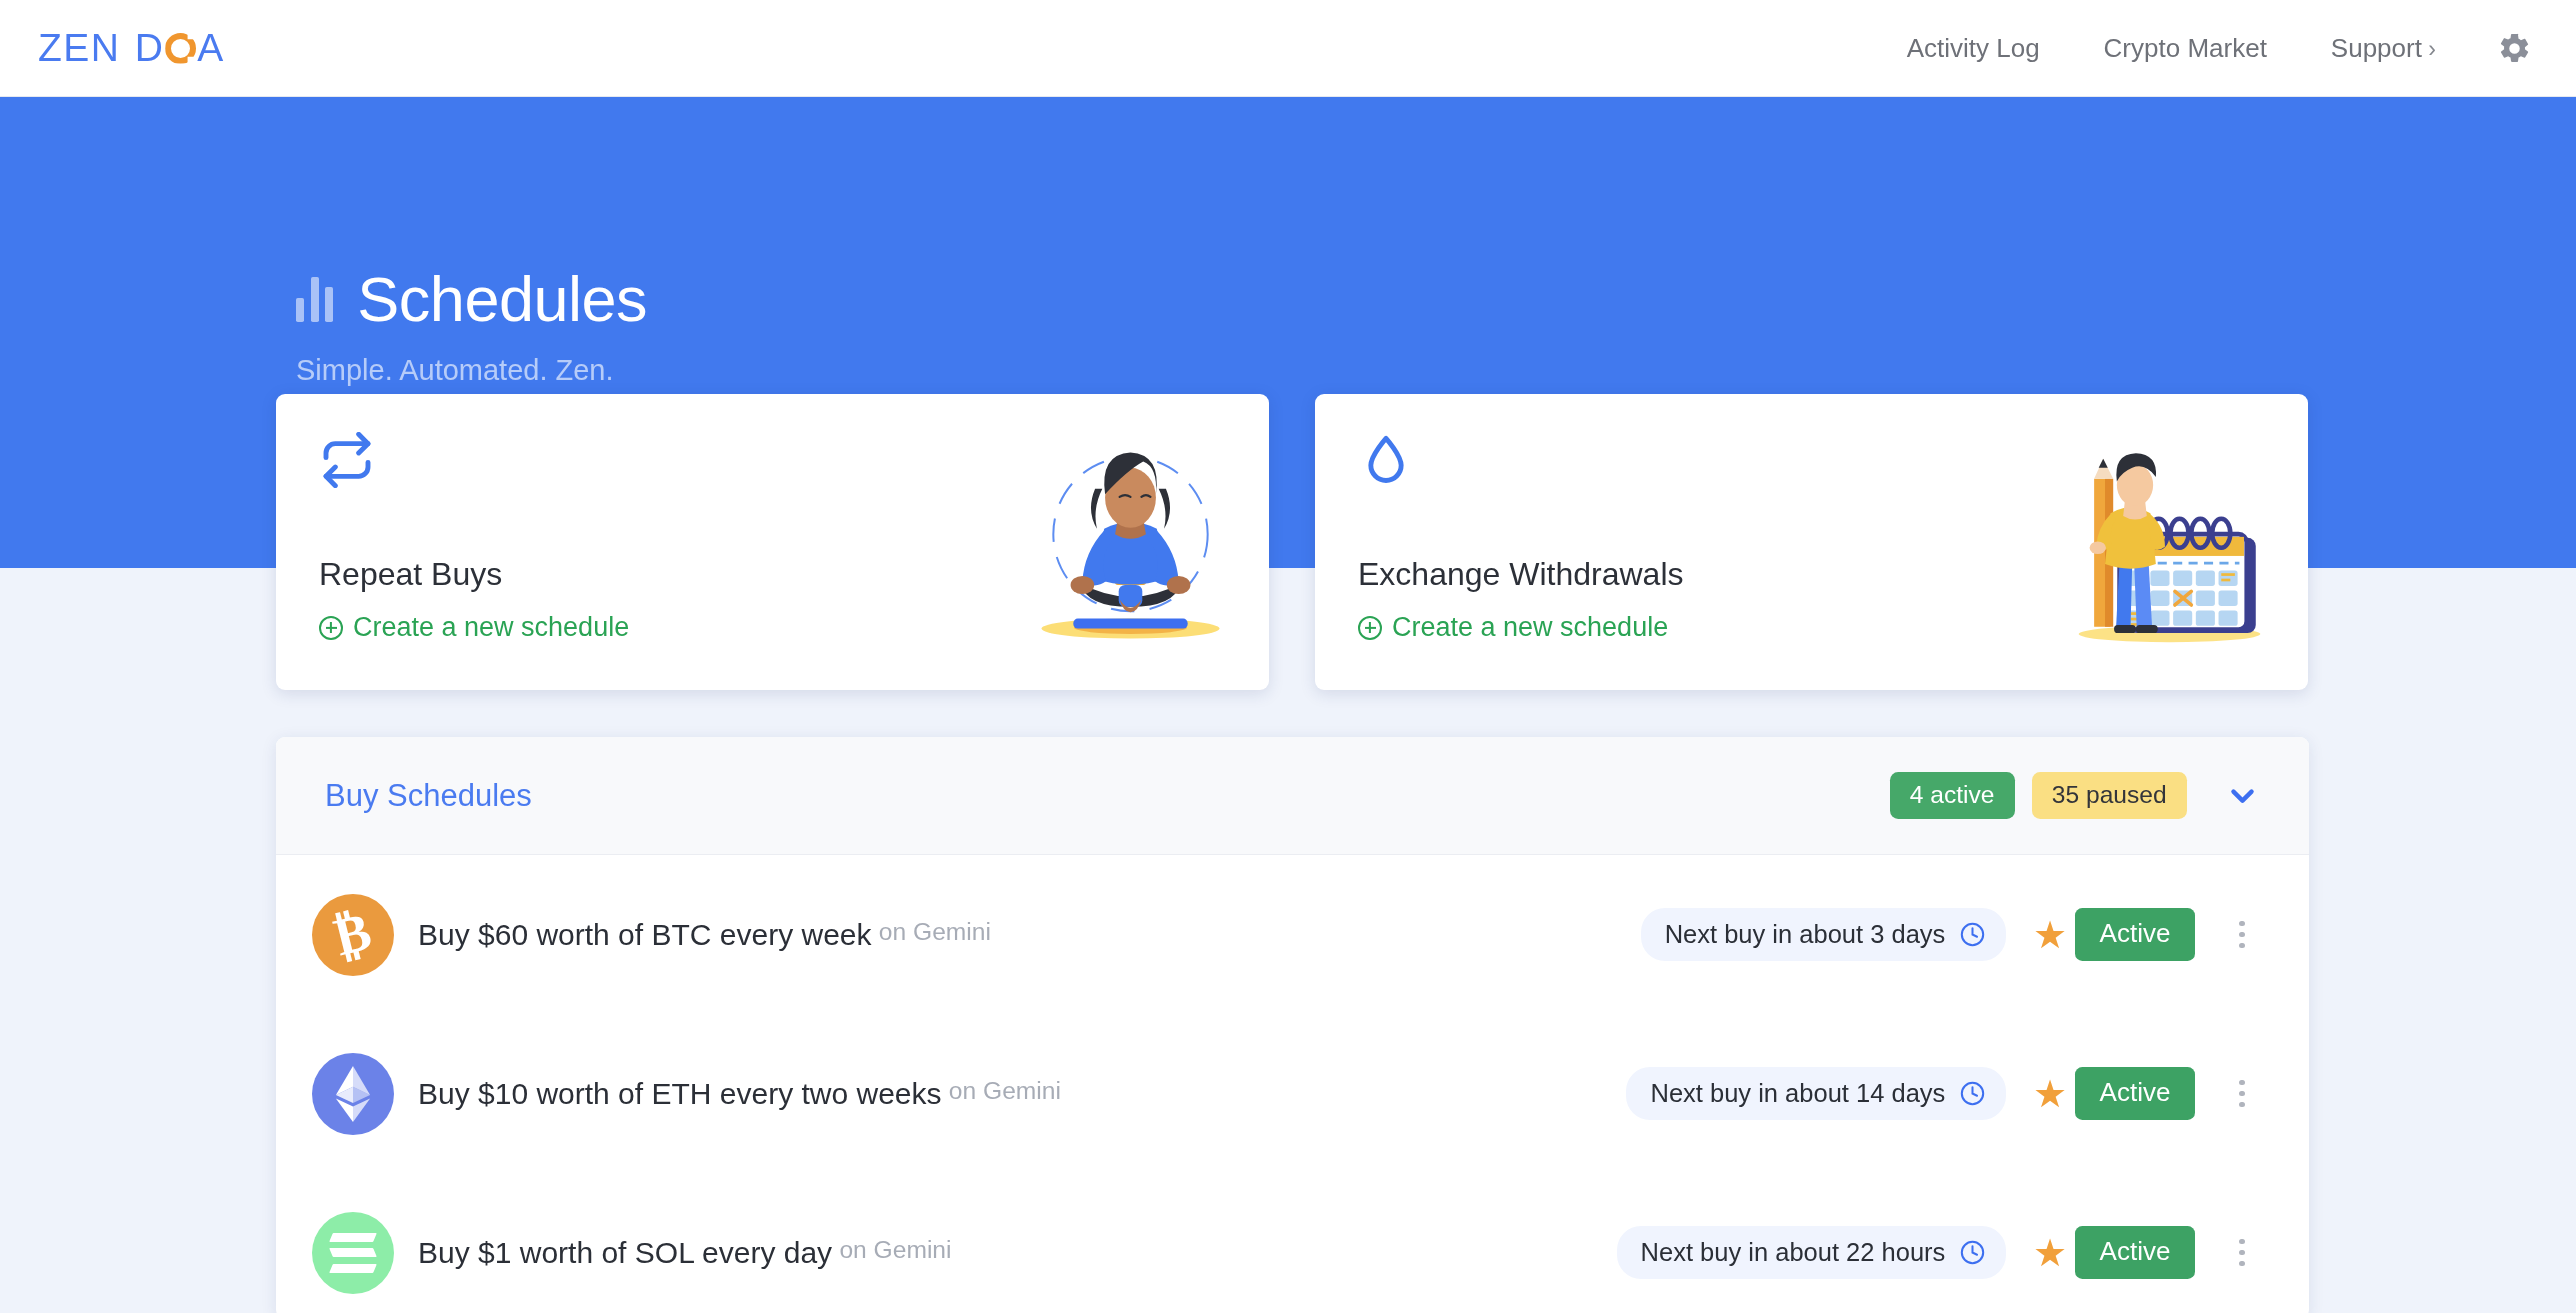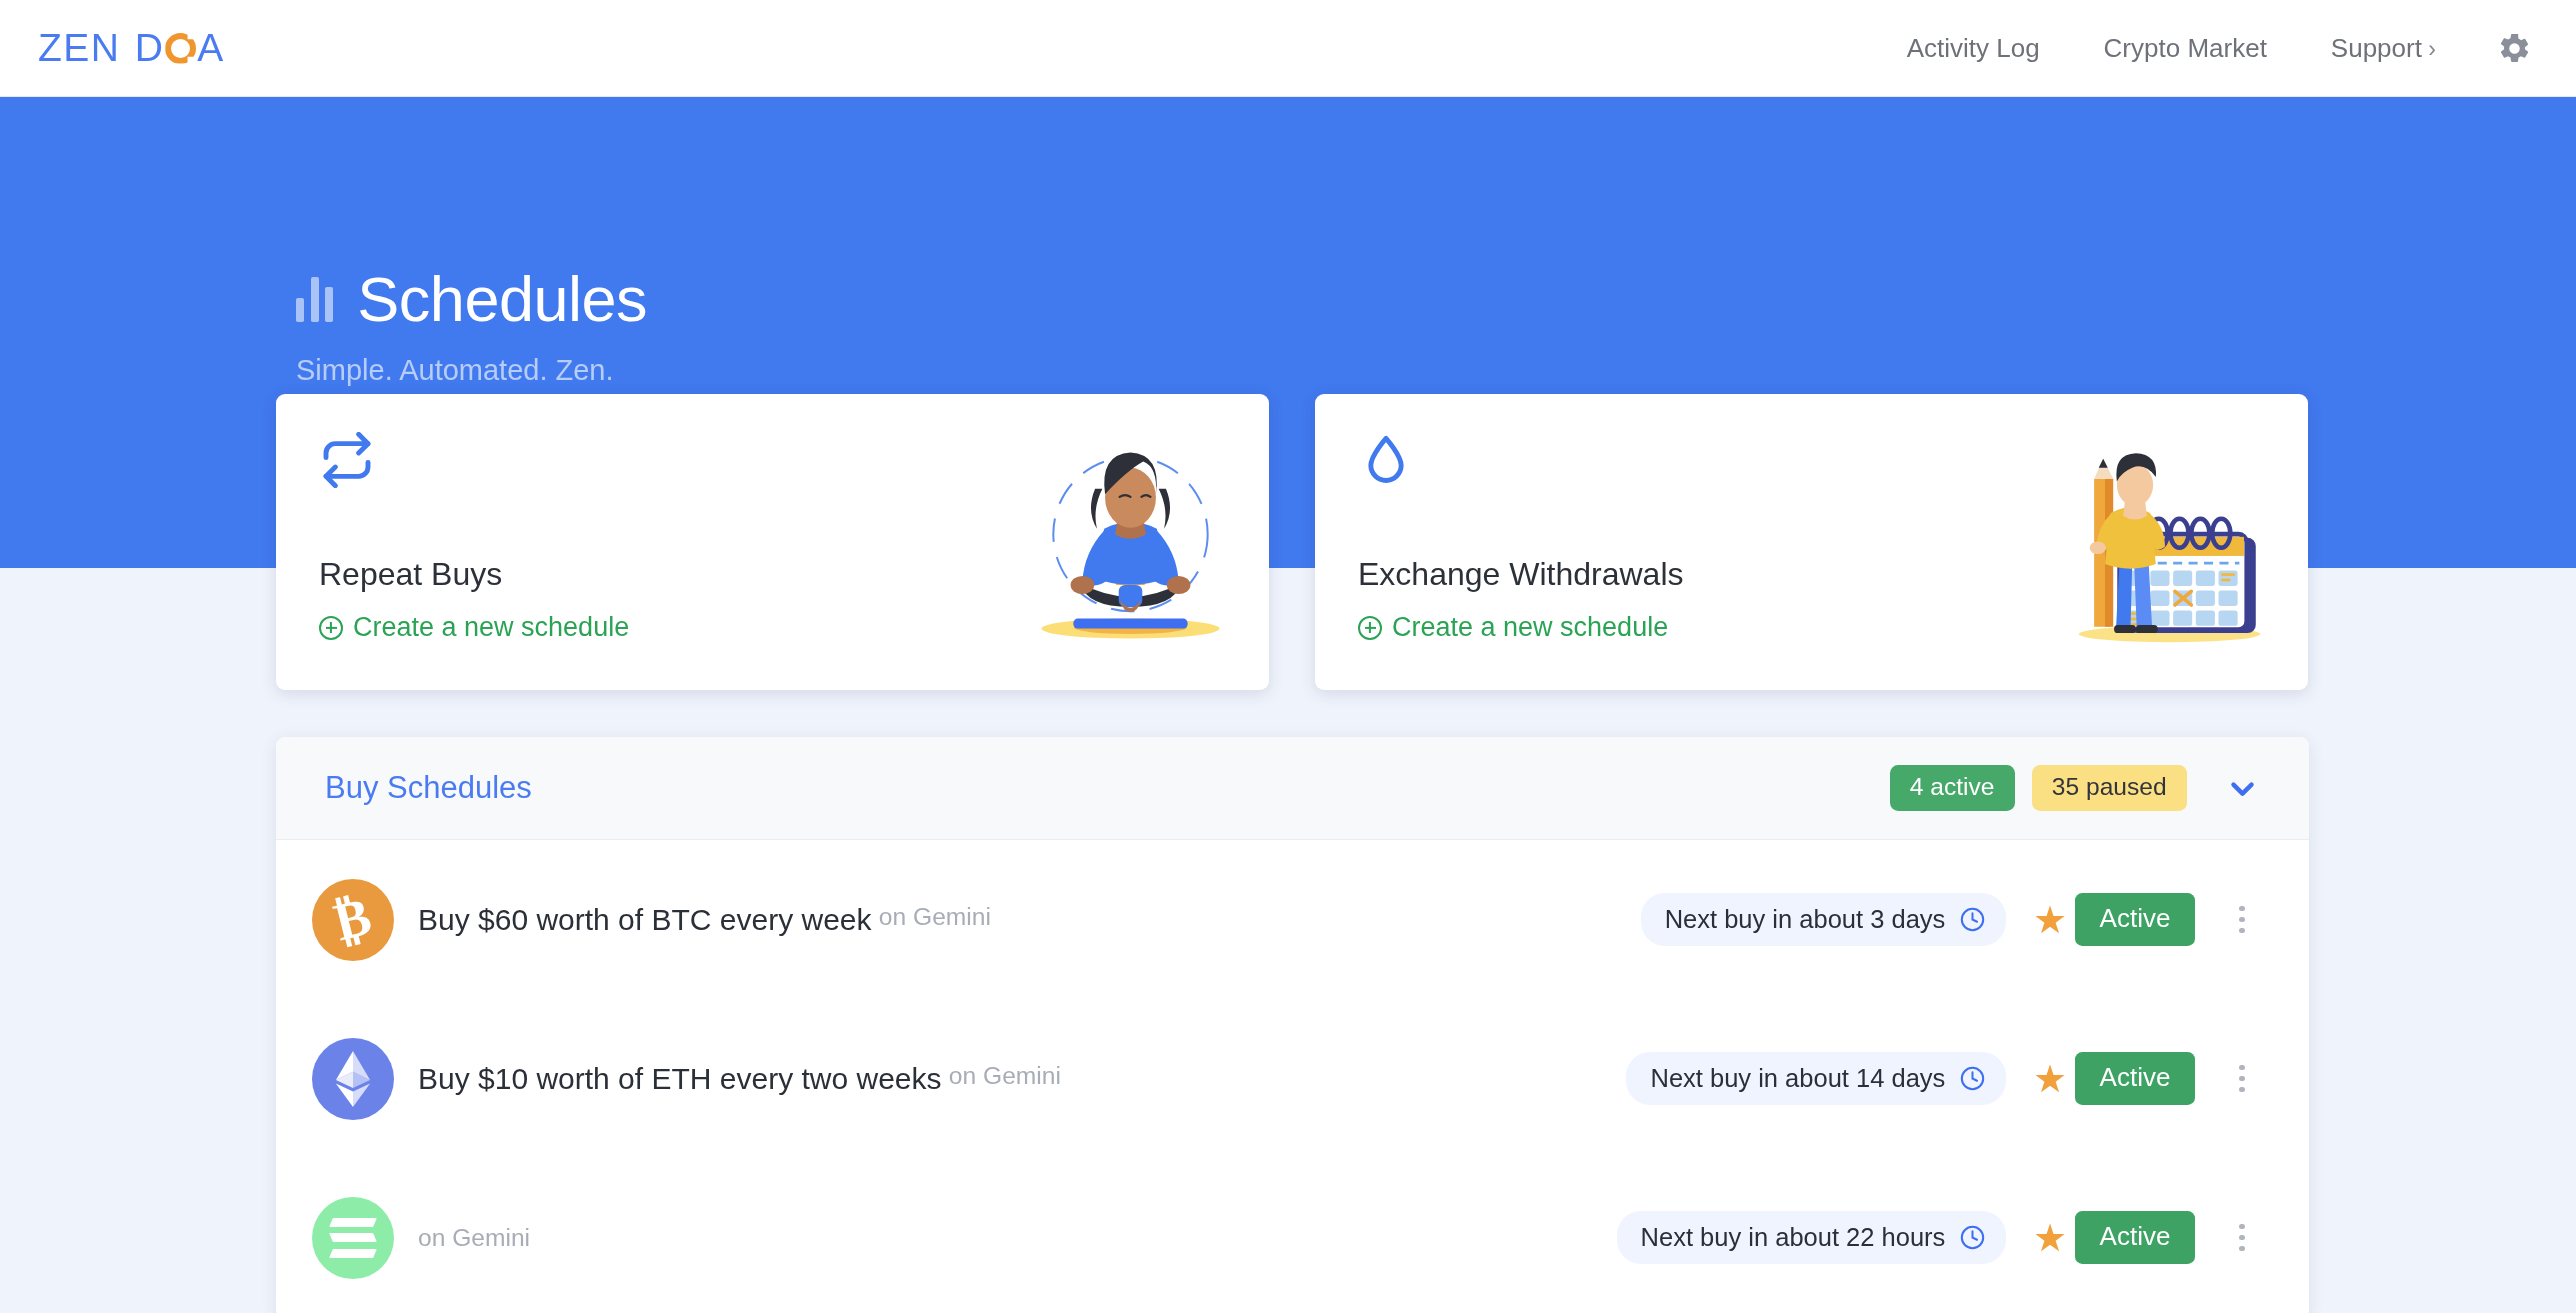--- a/index.html
+++ b/index.html
@@ -102,21 +102,21 @@
 
   
   .panel {
     position: absolute; top: 737px; left: 276px;
     width: 2033px; height: 582px;
     background: #ffffff; border-radius: 9px;
     box-shadow: 0 3.6px 16.4px rgba(30,50,110,.10);
     overflow: hidden;
   }
   .panel-head {
-    height: 103px; background: #f8f9fb;
+    height: 118px; background: #f8f9fb;
     border-bottom: 0.9px solid #ebedf2;
     display: flex; align-items: center; padding: 0 49px;
   }
   .panel-title { font-size: 31px; color: #4a7bf0; font-weight: 400; }
   .panel-head-right { margin-left: auto; display: flex; align-items: center; gap: 17.3px; }
   .badge {
     font-size: 24.6px; padding: 8.2px 20px 10px; border-radius: 8.2px; white-space: nowrap;
   }
   .badge.active-badge { background: #46a869; color: #ffffff; margin-left: 41px; }
   .badge.paused-badge { background: #fadf83; color: #33353a; }
@@ -404,20 +404,21 @@
 
   <div class="row">
     <span class="coin sol">
       <span class="sol-glyph">
           <i></i>
           <i></i>
           <i></i>
         </span>
     </span>
     <span class="row-text">
+      <span class="row-title">Buy $1 worth of SOL every day</span>
       <span class="row-sub">on Gemini</span>
     </span>
     <span class="row-right">
       <span class="nextbuy">
         <span>Next buy in about 22 hours</span>
         <svg class="clock" viewBox="0 0 24 24" fill="none" stroke="#3d6ff0" stroke-width="1.8">
           <circle cx="12" cy="12" r="9.5"></circle>
             <polyline points="12 6.5 12 12 16 14" stroke-linecap="round"></polyline>
         </svg>
       </span>

